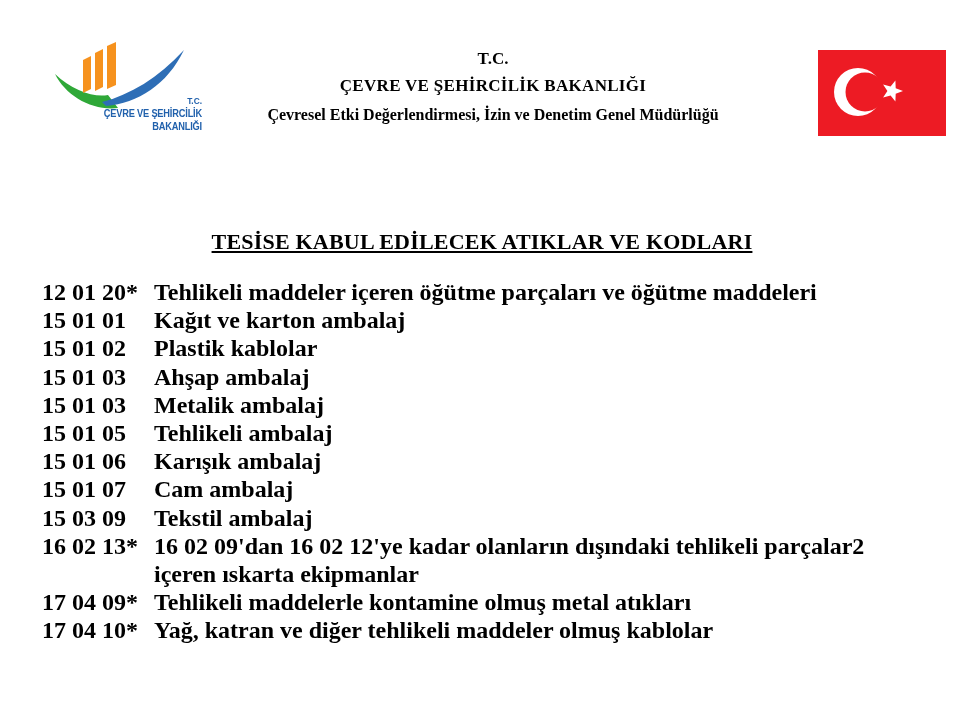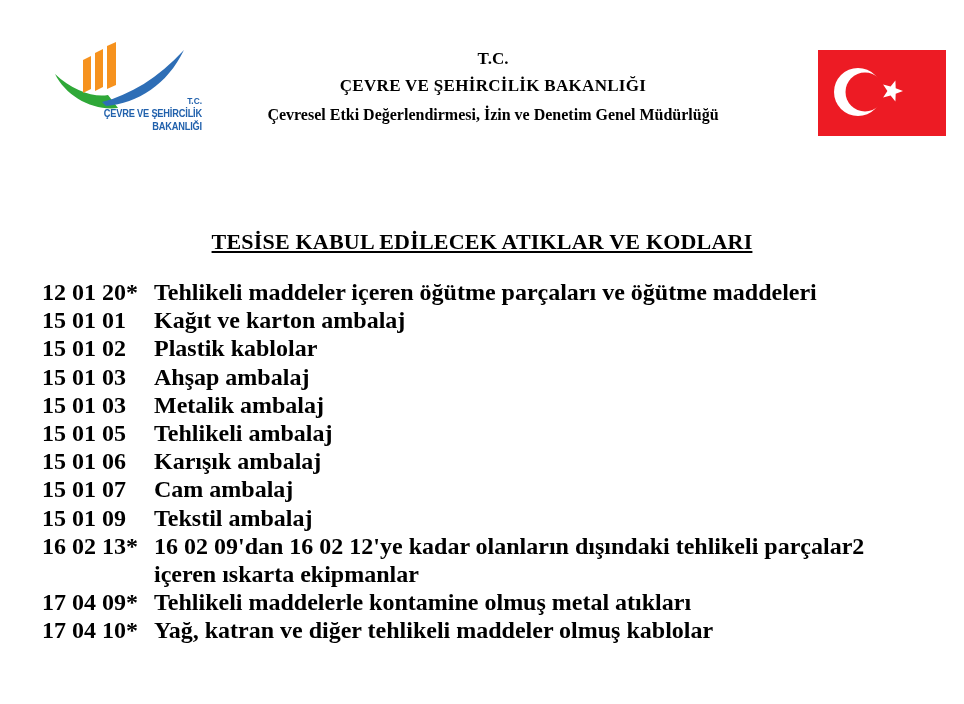--- a/index.html
+++ b/index.html
@@ -122,21 +122,21 @@
       <div class="waste-code">15 01 06</div>
       <div class="waste-description">Karışık ambalaj</div>
     </div>
 
     <div class="waste-row">
       <div class="waste-code">15 01 07</div>
       <div class="waste-description">Cam ambalaj</div>
     </div>
 
     <div class="waste-row">
-      <div class="waste-code">15 01 09</div>
+      <div class="waste-code">15 03 09</div>
       <div class="waste-description">Tekstil ambalaj</div>
     </div>
 
     <div class="waste-row">
       <div class="waste-code">16 02 13*</div>
       <div class="waste-description">16 02 09'dan 16 02 12'ye kadar olanların dışındaki tehlikeli parçalar2 içeren ıskarta ekipmanlar</div>
     </div>
 
     <div class="waste-row">
       <div class="waste-code">17 04 09*</div>

